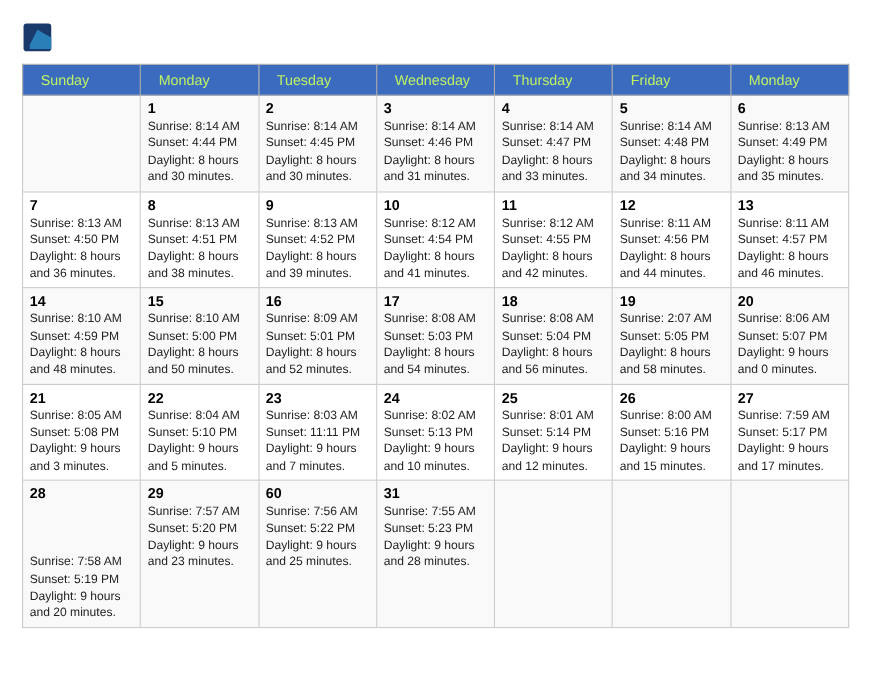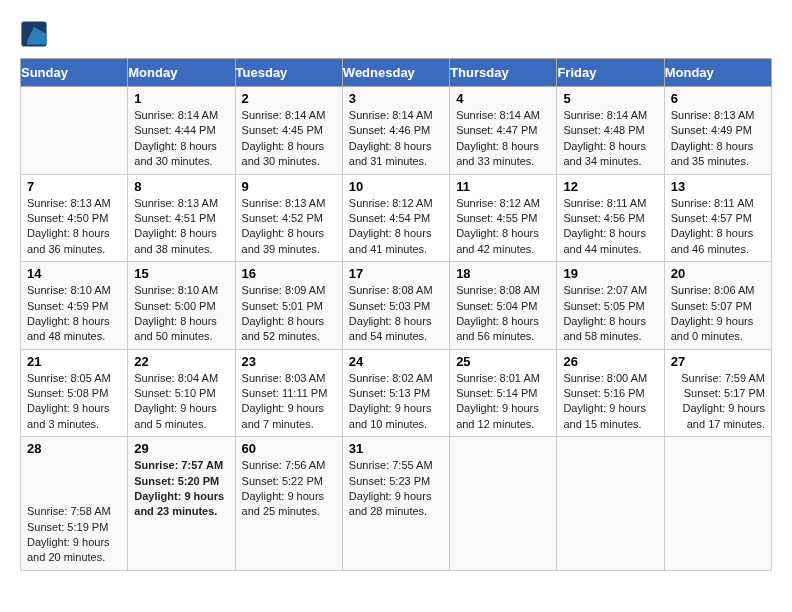--- a/index.html
+++ b/index.html
@@ -37,25 +37,25 @@
       font-size: 16px;
       color: #333;
     }
     table {
       width: 100%;
       border-collapse: collapse;
       font-size: 11px;
     }
     thead tr th {
       background-color: #3a6bbf;
-      color: #ffffff;
+      color: #bef264;
       text-align: left;
-      padding: 6px 0;
+      padding: 6px 16px;
       font-size: 13px;
-      font-weight: bold;
+      font-weight: normal;
       border: 1px solid #aaa;
     }
     tbody tr td {
       border: 1px solid #ccc;
       vertical-align: top;
       padding: 4px 6px;
       width: 14.28%;
       min-height: 80px;
     }
     tbody tr:nth-child(odd) td {
@@ -293,37 +293,37 @@
         </td>
         <td>
           <span class="day-num">26</span>
           <div class="day-info" style="white-space: pre-line;">Sunrise: 8:00 AM
 Sunset: 5:16 PM
 Daylight: 9 hours
 and 15 minutes.</div>
         </td>
         <td>
           <span class="day-num">27</span>
-          <div class="day-info" style="white-space: pre-line; text-align: right;">Sunrise: 7:59 AM
+          <div class="day-info" style="white-space: pre-line;">Sunrise: 7:59 AM
 Sunset: 5:17 PM
 Daylight: 9 hours
 and 17 minutes.</div>
         </td>
       </tr>
       <tr>
         <td>
           <span class="day-num">28</span>
           <div class="day-info" style="white-space: pre-line; margin-top: 48px;">Sunrise: 7:58 AM
 Sunset: 5:19 PM
 Daylight: 9 hours
 and 20 minutes.</div>
         </td>
         <td>
           <span class="day-num">29</span>
-          <div class="day-info" style="white-space: pre-line; font-weight: bold;">Sunrise: 7:57 AM
+          <div class="day-info" style="white-space: pre-line;">Sunrise: 7:57 AM
 Sunset: 5:20 PM
 Daylight: 9 hours
 and 23 minutes.</div>
         </td>
         <td>
           <span class="day-num">60</span>
           <div class="day-info" style="white-space: pre-line;">Sunrise: 7:56 AM
 Sunset: 5:22 PM
 Daylight: 9 hours
 and 25 minutes.</div>

